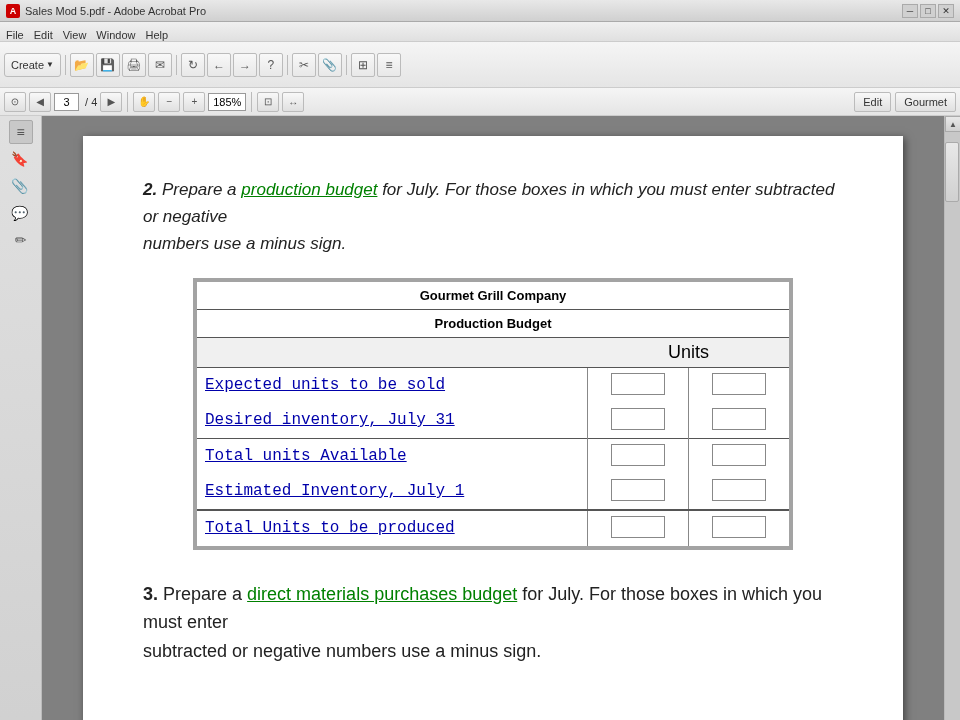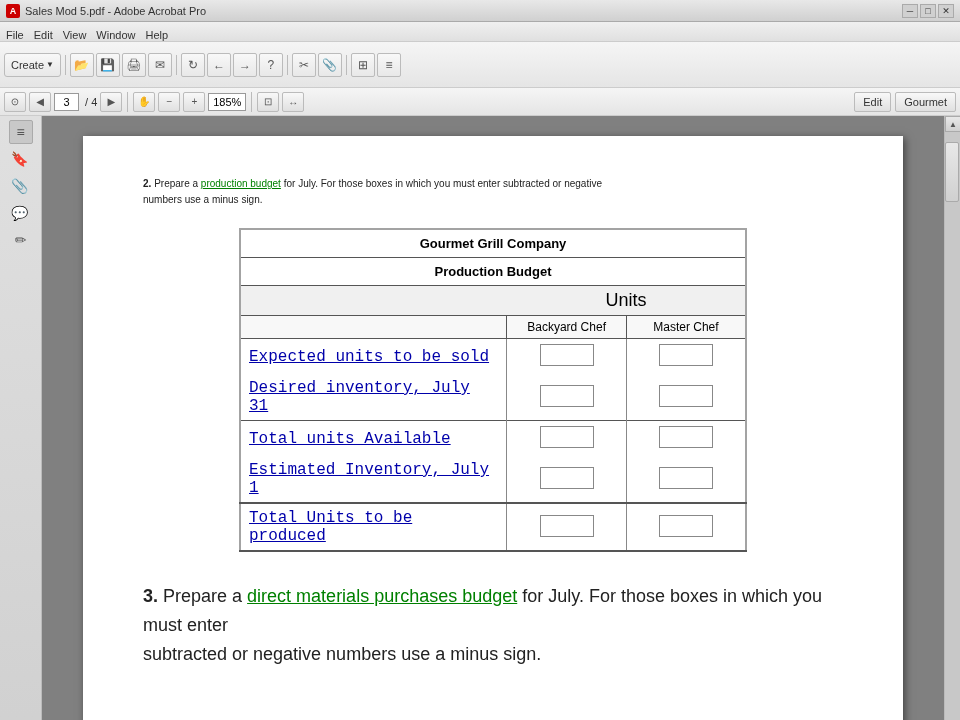--- a/index.html
+++ b/index.html
@@ -246,38 +246,39 @@
       width: 820px;
       min-height: 640px;
       box-shadow: 2px 2px 8px rgba(0,0,0,0.5);
       padding: 40px 60px;
     }
 
     
     .question {
       margin-bottom: 20px;
       line-height: 1.6;
-      font-size: 10px;
+      font-size: 17px;
       color: #222;
+      font-style: italic;
     }
     .question-num {
       font-weight: bold;
     }
     .link-text {
       color: #008000;
       text-decoration: underline;
       cursor: pointer;
     }
 
     
     .budget-table {
-      width: 508px;
+      width: 600px;
       border-collapse: collapse;
       margin: 0 auto 30px auto;
-      border: 2px solid #a3a3a3;
+      border: 4px solid #a3a3a3;
     }
     .table-header {
       text-align: center;
       padding: 6px 10px;
       font-weight: bold;
       font-size: 13px;
       border-bottom: 1px solid #555;
     }
     .subheader-row td {
       text-align: right;
@@ -407,25 +408,20 @@
           <tr>
             <td colspan="3" class="table-header">Gourmet Grill Company</td>
           </tr>
           <tr>
             <td colspan="3" class="table-header">Production Budget</td>
           </tr>
           <tr>
             <td style="border-top:1px solid #555;border-bottom:1px solid #555;padding:4px 8px;background:#f0f0f0;"></td>
             <td colspan="2" style="border-top:1px solid #555;border-bottom:1px solid #555;text-align:center;padding:4px 8px;font-size:18px;background:#f0f0f0;">Units</td>
           </tr>
-          <tr class="subheader-row">
-            <td style="width:300px;text-align:left;padding:4px 8px;font-size:12px;border-bottom:1px solid #555;"></td>
-            <td style="width:130px;text-align:center;padding:4px 8px;font-size:12px;border-bottom:1px solid #555;border-left:1px solid #555;">Backyard Chef</td>
-            <td style="width:130px;text-align:center;padding:4px 8px;font-size:12px;border-bottom:1px solid #555;border-left:1px solid #555;">Master Chef</td>
-          </tr>
         </thead>
         <tbody>
 
           <tr class="data-row">
             <td>Expected units to be sold</td>
             <td class="input-cell" style="border-left:1px solid #888;"><div class="input-box"></div></td>
             <td class="input-cell" style="border-left:1px solid #888;"><div class="input-box"></div></td>
           </tr>
 
           <tr class="data-row">

